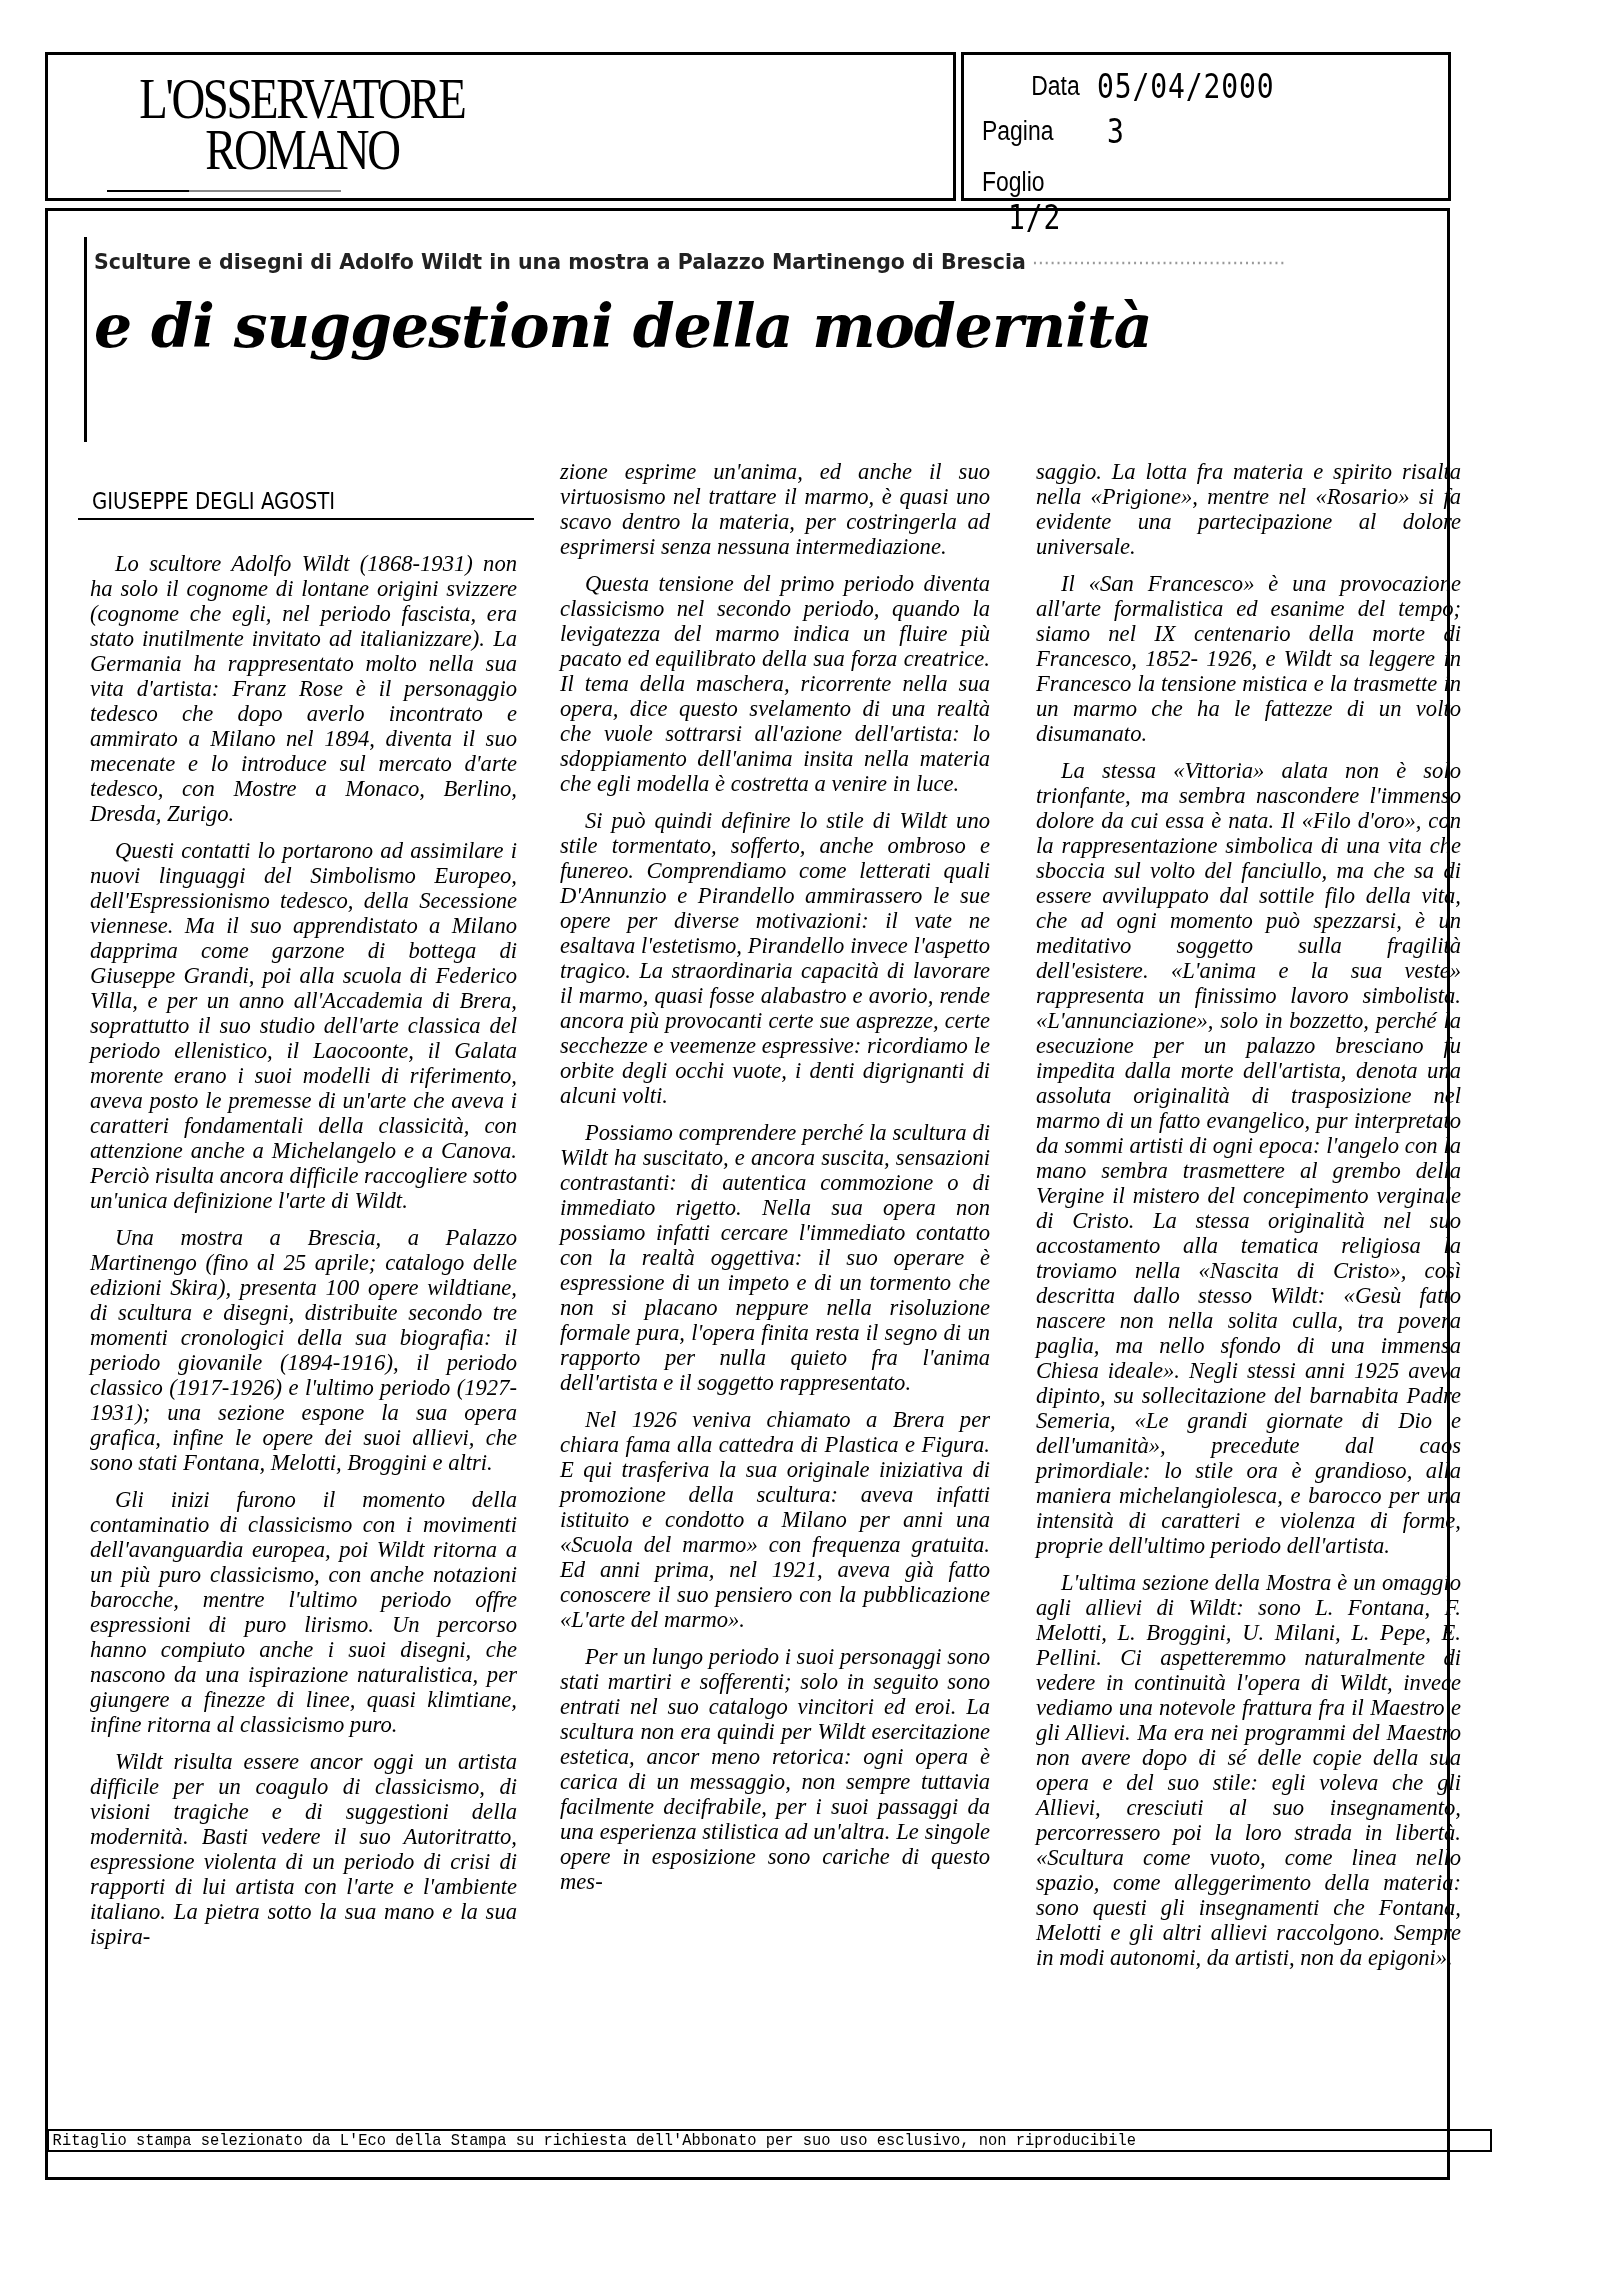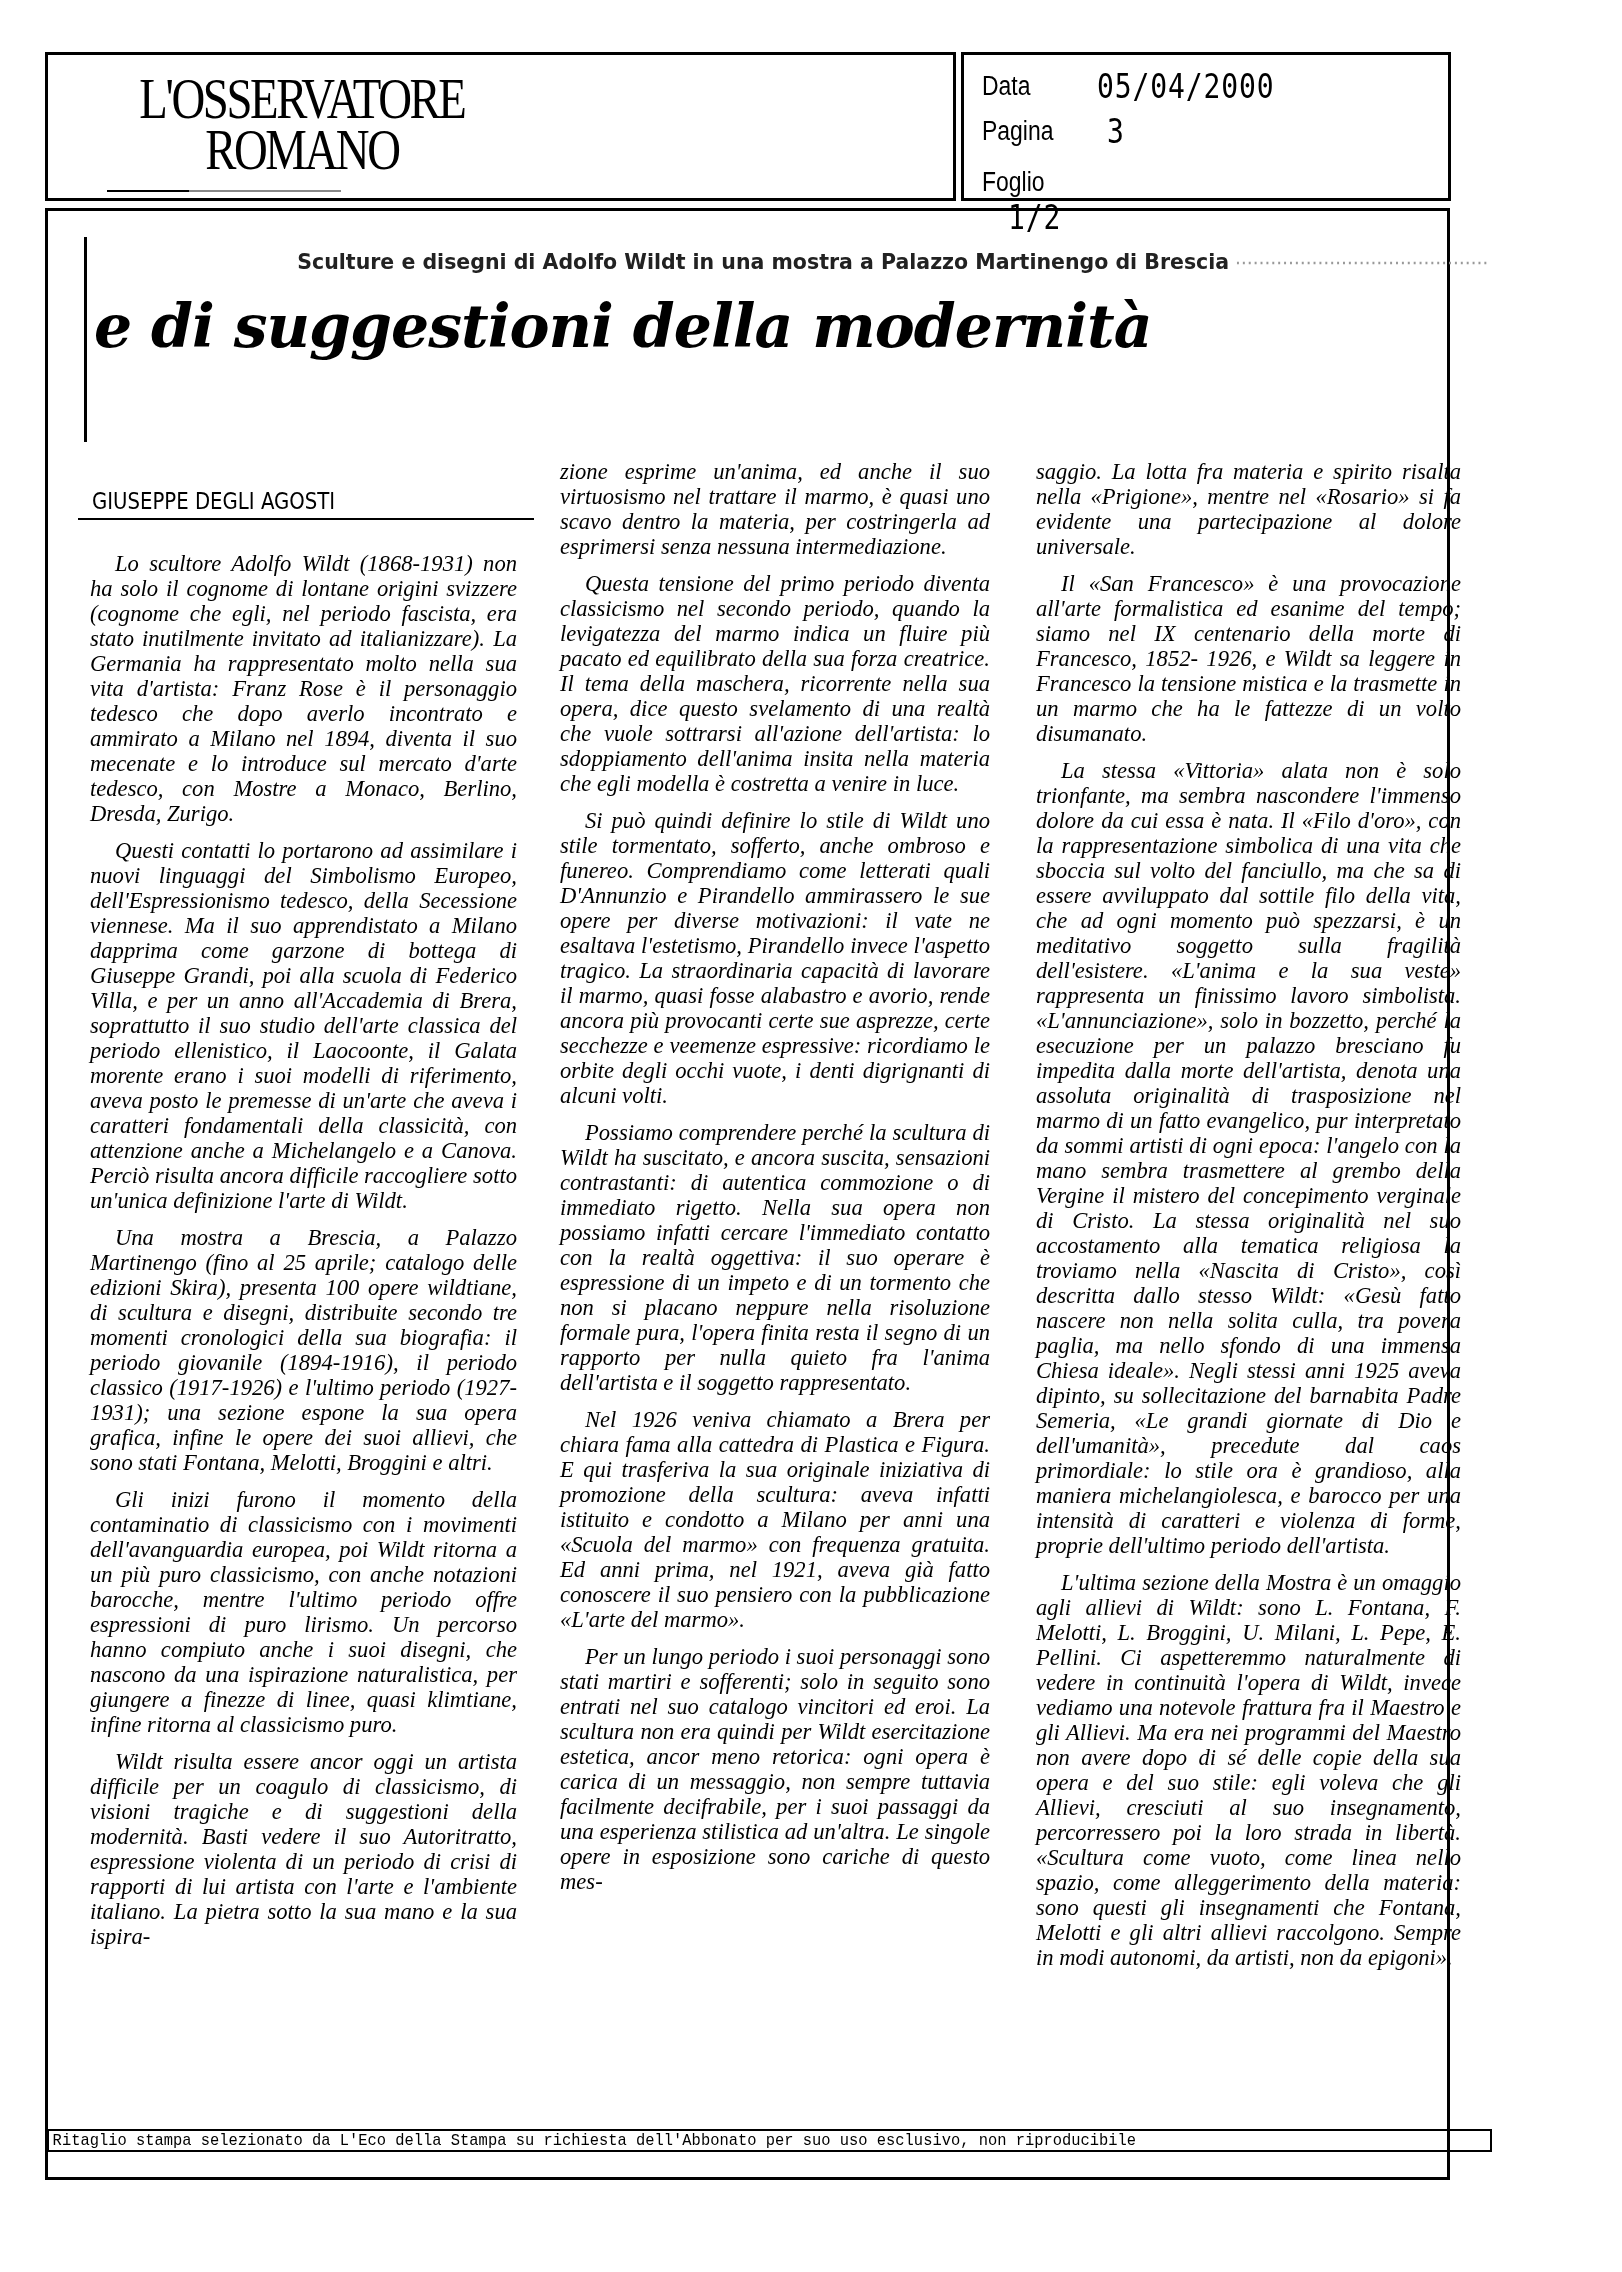--- a/index.html
+++ b/index.html
@@ -29,36 +29,36 @@
   }
   .meta-row { position: absolute; left: 17.6px; height: 43px; display: flex; align-items: center; }
   .meta-label {
     width: 115px; font-family: "Liberation Sans", "DejaVu Sans", sans-serif;
     font-size: 27px; transform: scaleX(0.85); transform-origin: left center;
   }
   .meta-value {
     font-family: "DejaVu Sans Mono", "Liberation Mono", monospace;
     font-size: 33px; letter-spacing: 1px; transform: scaleX(0.85); transform-origin: left center;
   }
-  .meta-row.r1 { top: 9.8px; }
+  .meta-row.r1 { top: 9.8px; text-align: right; }
   .meta-row.r2 { top: 55px; gap: 10px; }
   .meta-row.r3 { top: 112px; flex-direction: column; }
 
   .article-box {
     position: absolute; left: 45px; top: 208px; width: 1405px; height: 1972px;
     border: 3.9px solid #000; box-sizing: border-box;
   }
 
   .head-bar {
     position: absolute; left: 84px; top: 237px; width: 2.9px; height: 205px; background: #000;
   }
   .kicker {
     position: absolute; left: 94px; top: 250px; width: 1395px;
     font-family: "DejaVu Sans", "Liberation Sans", sans-serif; font-weight: bold;
-    font-size: 20.5px; color: #222; white-space: nowrap; text-align: right;
+    font-size: 20.5px; color: #222; white-space: nowrap;
   }
   .kicker-dots {
     display: inline-block; width: 254px; height: 5.9px; margin-left: 5.9px; vertical-align: middle;
     background-image: radial-gradient(#999 1px, transparent 1.2px); background-size: 5.9px 5.9px;
   }
   .headline {
     position: absolute; left: 94px; top: 293px; width: 1385px;
     font-family: "DejaVu Serif", "Liberation Serif", serif; font-weight: bold; font-style: italic;
     font-size: 60px; line-height: 66px; letter-spacing: -1px;
   }

